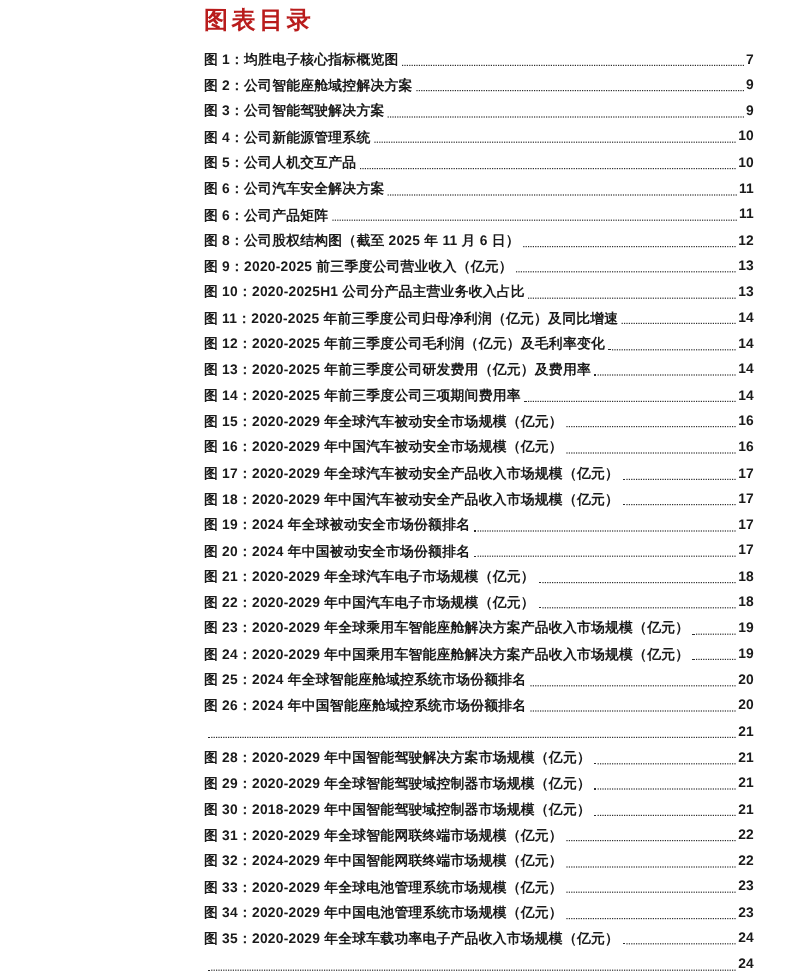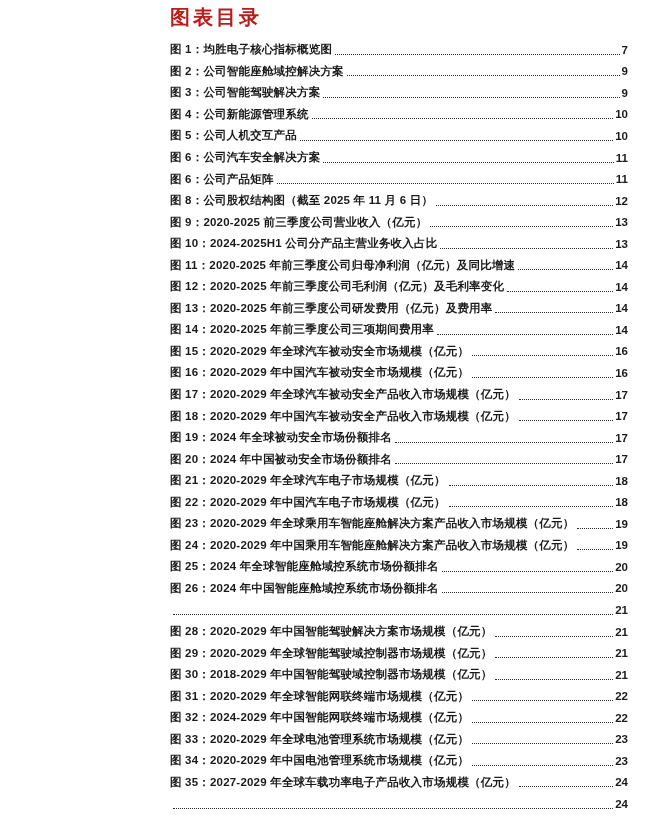--- a/index.html
+++ b/index.html
@@ -101,21 +101,21 @@
         <span class="toc-label">图 8：公司股权结构图（截至 2025 年 11 月 6 日）</span>
         <span class="toc-leader"></span>
         <span class="toc-page">12</span>
       </div>
       <div class="toc-row">
         <span class="toc-label">图 9：2020-2025 前三季度公司营业收入（亿元）</span>
         <span class="toc-leader"></span>
         <span class="toc-page">13</span>
       </div>
       <div class="toc-row">
-        <span class="toc-label">图 10：2024-2025H1 公司分产品主营业务收入占比</span>
+        <span class="toc-label">图 10：2020-2025H1 公司分产品主营业务收入占比</span>
         <span class="toc-leader"></span>
         <span class="toc-page">13</span>
       </div>
       <div class="toc-row">
         <span class="toc-label">图 11：2020-2025 年前三季度公司归母净利润（亿元）及同比增速</span>
         <span class="toc-leader"></span>
         <span class="toc-page">14</span>
       </div>
       <div class="toc-row">
         <span class="toc-label">图 12：2020-2025 年前三季度公司毛利润（亿元）及毛利率变化</span>
@@ -225,21 +225,21 @@
         <span class="toc-label">图 33：2020-2029 年全球电池管理系统市场规模（亿元）</span>
         <span class="toc-leader"></span>
         <span class="toc-page">23</span>
       </div>
       <div class="toc-row">
         <span class="toc-label">图 34：2020-2029 年中国电池管理系统市场规模（亿元）</span>
         <span class="toc-leader"></span>
         <span class="toc-page">23</span>
       </div>
       <div class="toc-row">
-        <span class="toc-label">图 35：2027-2029 年全球车载功率电子产品收入市场规模（亿元）</span>
+        <span class="toc-label">图 35：2020-2029 年全球车载功率电子产品收入市场规模（亿元）</span>
         <span class="toc-leader"></span>
         <span class="toc-page">24</span>
       </div>
       <div class="toc-row">
         <span class="toc-leader"></span>
         <span class="toc-page">24</span>
       </div>
     </div>
 </div>
 

